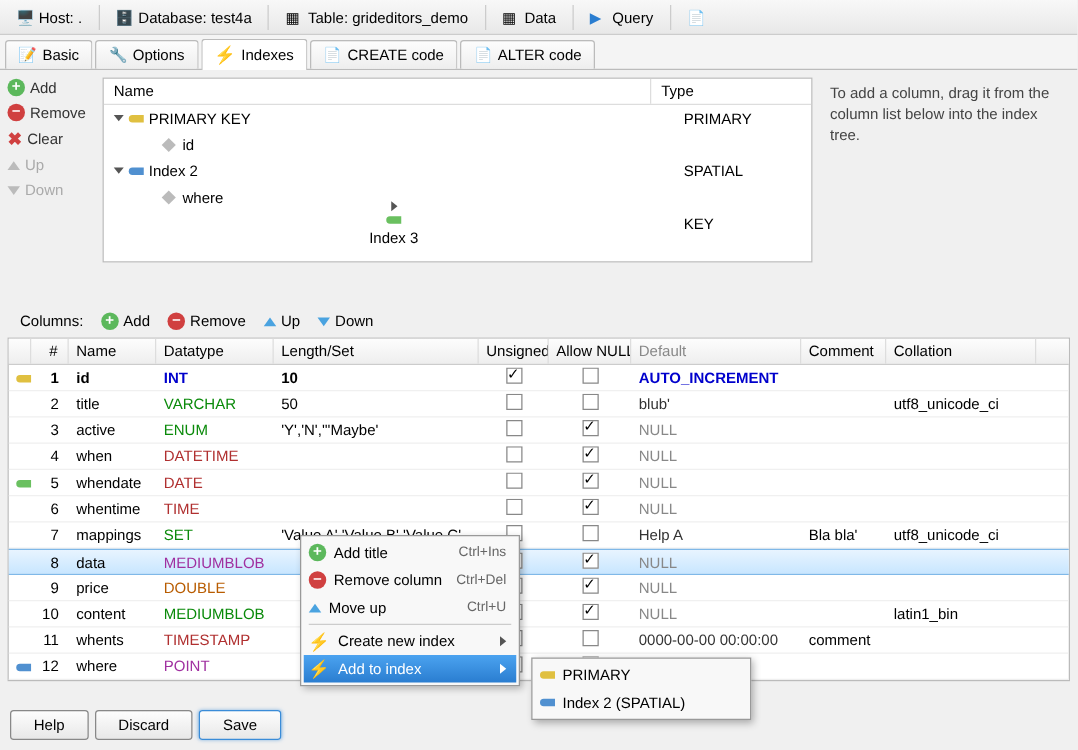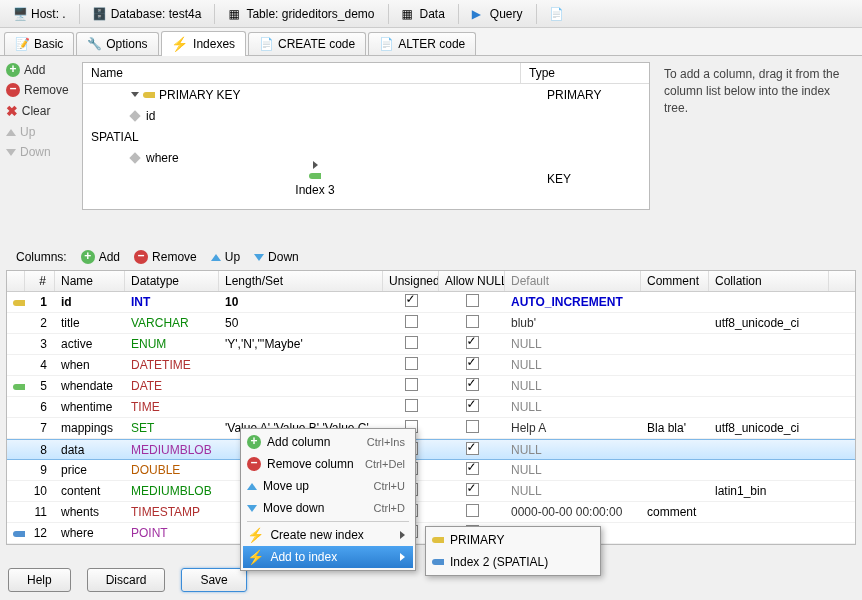--- a/index.html
+++ b/index.html
@@ -65,21 +65,21 @@
 
 
 .ctx { position: absolute; background: #f8f8f8; border: 1px solid #999; box-shadow: 2px 2px 6px rgba(0,0,0,0.3); padding: 2px; z-index: 100; }
 .ctx-row { display: flex; align-items: center; height: 22px; padding: 0 8px 0 4px; gap: 6px; cursor: pointer; min-width: 170px; }
 .ctx-row.hl { background: linear-gradient(#4ba3f0,#2a7dd0); color: #fff; }
 .ctx-sep { height: 1px; background: #ccc; margin: 2px 4px; }
 .ctx-sc { margin-left: auto; color: #666; font-size: 11px; }
 .ctx-arrow { margin-left: auto; }
 
 
-.bottom { position: absolute; bottom: 8px; left: 8px; display: flex; gap: 16px; }
+.bottom { position: absolute; bottom: 8px; left: 8px; display: flex; gap: 5px; }
 .btn { padding: 4px 18px; border: 1px solid #888; border-radius: 3px; background: linear-gradient(#fdfdfd,#e8e8e8); cursor: pointer; }
 .btn.primary { border-color: #3a8cd8; box-shadow: 0 0 3px rgba(58,140,216,0.6); }
 
 .tri { display: inline-block; width: 0; height: 0; }
 .tri.r { border-left: 5px solid #555; border-top: 4px solid transparent; border-bottom: 4px solid transparent; }
 .tri.d { border-top: 5px solid #555; border-left: 4px solid transparent; border-right: 4px solid transparent; }
 .tri.u-b { border-bottom: 7px solid #4aa3e0; border-left: 5px solid transparent; border-right: 5px solid transparent; }
 .tri.d-b { border-top: 7px solid #4aa3e0; border-left: 5px solid transparent; border-right: 5px solid transparent; }
 .tri.u-g { border-bottom: 7px solid #bbb; border-left: 5px solid transparent; border-right: 5px solid transparent; }
 .tri.d-g { border-top: 7px solid #bbb; border-left: 5px solid transparent; border-right: 5px solid transparent; }
@@ -175,36 +175,41 @@
       </div>
   </div>
   <div class="index-tree">
     <div class="index-tree-head">
       <div class="ith-name">Name</div>
       <div class="ith-type">Type</div>
       <div class="ith-scroll"></div>
     </div>
     <div class="index-tree-body" id="index-tree-body">
         <div class="it-row">
-          <div class="it-name" style="padding-left: 8px; margin-left: 40px;">
+          <div class="it-name" style="padding-left: 8px;">
             <span class="tri d"></span>
             <span class="key-ic"></span>
             <span>PRIMARY KEY</span>
           </div>
           <div class="it-type">PRIMARY</div>
         </div>
         <div class="it-row">
           <div class="it-name" style="padding-left: 32px;">
             <span style="width:9px;display:inline-block"></span>
             <span class="diamond"></span>
             <span>id</span>
           </div>
           <div class="it-type"></div>
         </div>
         <div class="it-row">
+          <div class="it-name" style="padding-left: 8px;">
+            <span class="tri d"></span>
+            <span class="key-ic b"></span>
+            <span>Index 2</span>
+          </div>
           <div class="it-type">SPATIAL</div>
         </div>
         <div class="it-row">
           <div class="it-name" style="padding-left: 32px;">
             <span style="width:9px;display:inline-block"></span>
             <span class="diamond"></span>
             <span>where</span>
           </div>
           <div class="it-type"></div>
         </div>
@@ -398,37 +403,32 @@
         <div class="gc c-def" style=""></div>
         <div class="gc c-com"></div>
         <div class="gc c-col"></div>
       </div>
     </div>
 </div>
 
 <div class="ctx" style="left:240px; top:428px;">
   <div class="ctx-row">
       <span class="plus-ic">+</span>
-      <span>Add column</span>
+      <span>Add title</span>
       <span class="ctx-sc">Ctrl+Ins</span>
     </div>
   <div class="ctx-row">
       <span class="minus-ic">–</span>
       <span>Remove column</span>
       <span class="ctx-sc">Ctrl+Del</span>
     </div>
   <div class="ctx-row">
       <span class="tri u-b"></span>
       <span>Move up</span>
       <span class="ctx-sc">Ctrl+U</span>
-    </div>
-  <div class="ctx-row">
-      <span class="tri d-b"></span>
-      <span>Move down</span>
-      <span class="ctx-sc">Ctrl+D</span>
     </div>
   <div class="ctx-sep"></div>
   <div class="ctx-row">
       <span class="bolt-ic">⚡</span>
       <span>Create new index</span>
       <span class="ctx-arrow tri r"></span>
     </div>
   <div class="ctx-row hl">
       <span class="bolt-ic" style="color:#fff">⚡</span>
       <span>Add to index</span>

